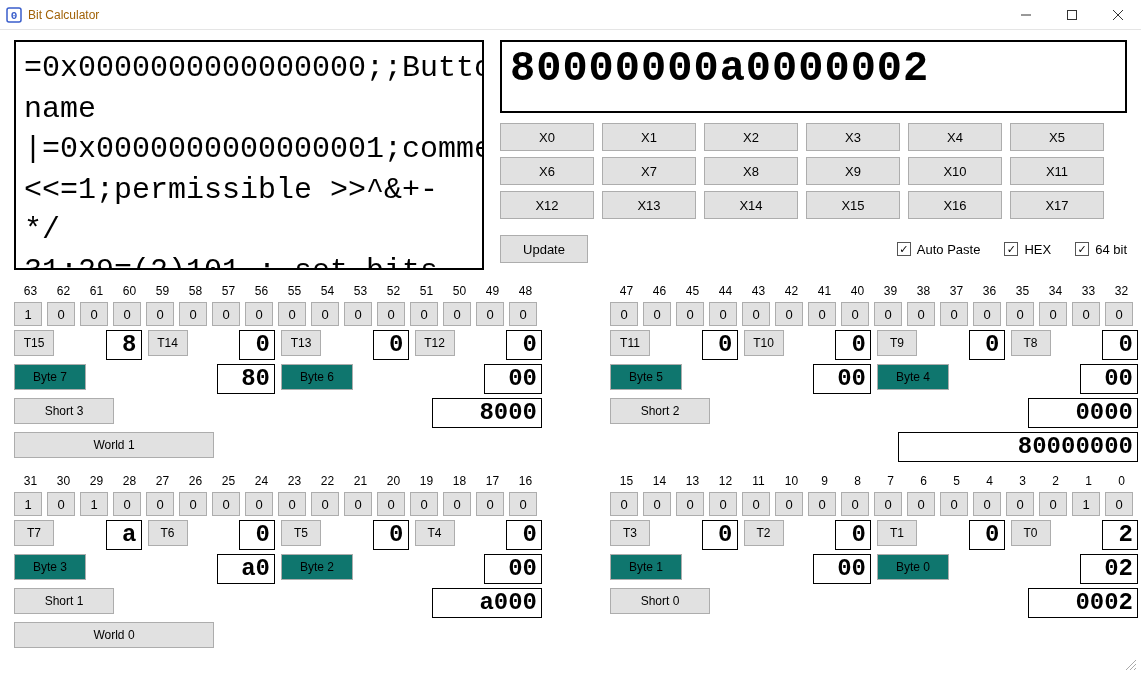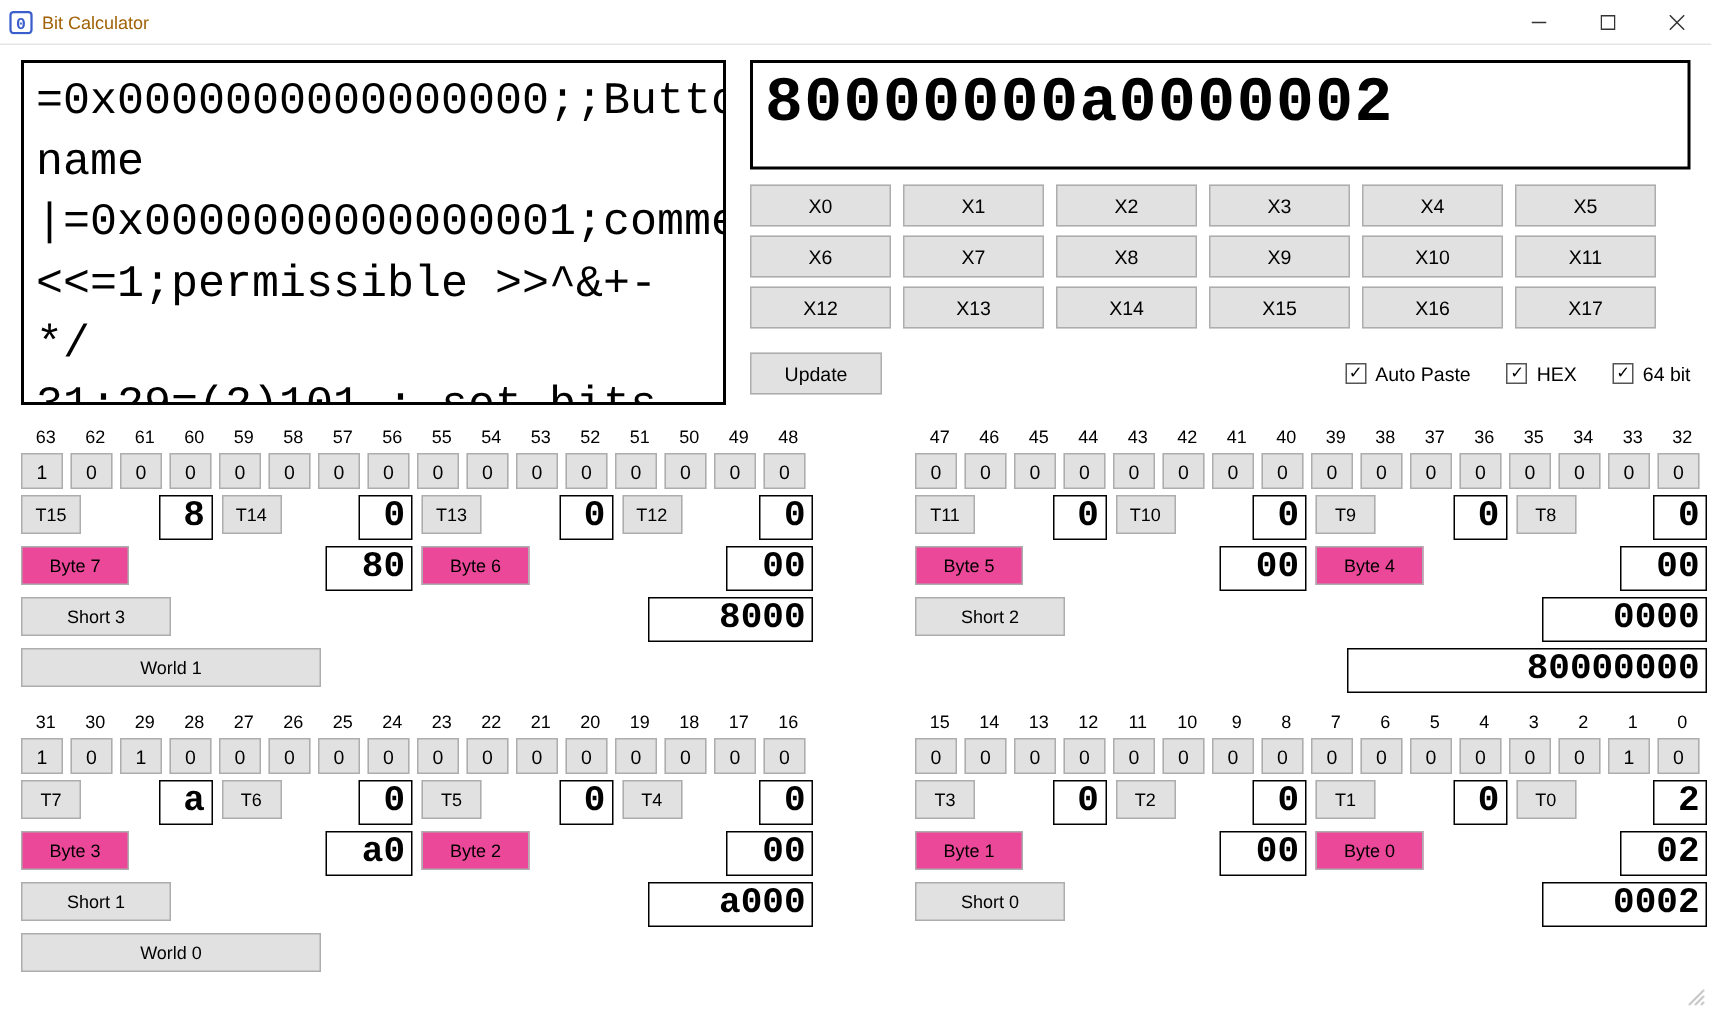--- a/index.html
+++ b/index.html
@@ -152,21 +152,21 @@
     text-align: right;
     padding: 0 4px;
     background: #fff;
   }
   .nibrow, .byterow, .shortrow, .wordrow {
     display:flex;
     margin-top: 4px;
     align-items: flex-start;
   }
   .tbtn { width:40px; height:26px; background:#e1e1e1; border:1px solid #adadad; display:inline-flex;align-items:center;justify-content:center; font-size:12px;}
-  .bytebtn { width:72px; height:26px; background:#ec4899; border:1px solid #adadad; display:inline-flex;align-items:center;justify-content:center; font-size:12px;}
+  .bytebtn { width:72px; height:26px; background:#0f766e; border:1px solid #adadad; display:inline-flex;align-items:center;justify-content:center; font-size:12px;}
   .shortbtn{ width:100px; height:26px; background:#e1e1e1; border:1px solid #adadad; display:inline-flex;align-items:center;justify-content:center; font-size:12px;}
   .worldbtn{ width:200px; height:26px; background:#e1e1e1; border:1px solid #adadad; display:inline-flex;align-items:center;justify-content:center; font-size:12px;}
   .nbox1 { width:36px; }
   .nbox2 { width:58px; }
   .nbox4 { width:110px; }
   .nbox8 { width:240px; }
   
   .scrollhint {
     position: fixed;
     right: 4px; bottom: 4px;

